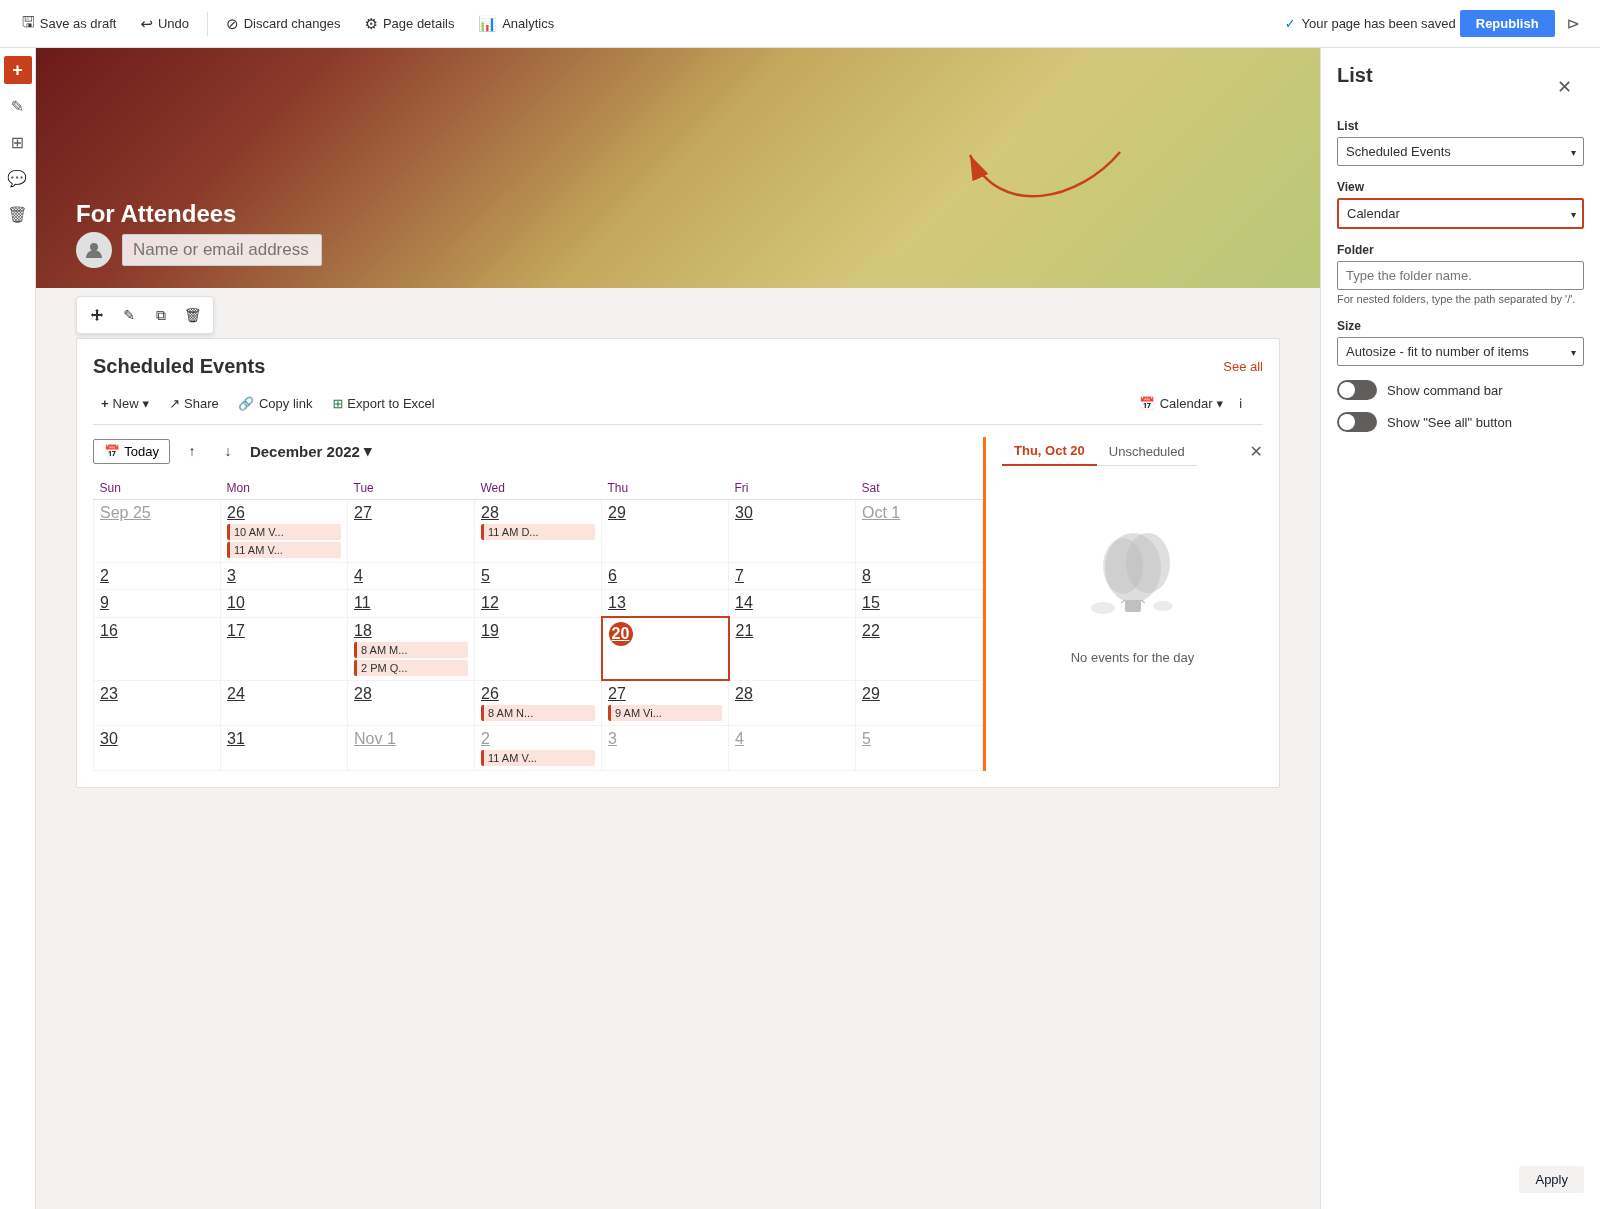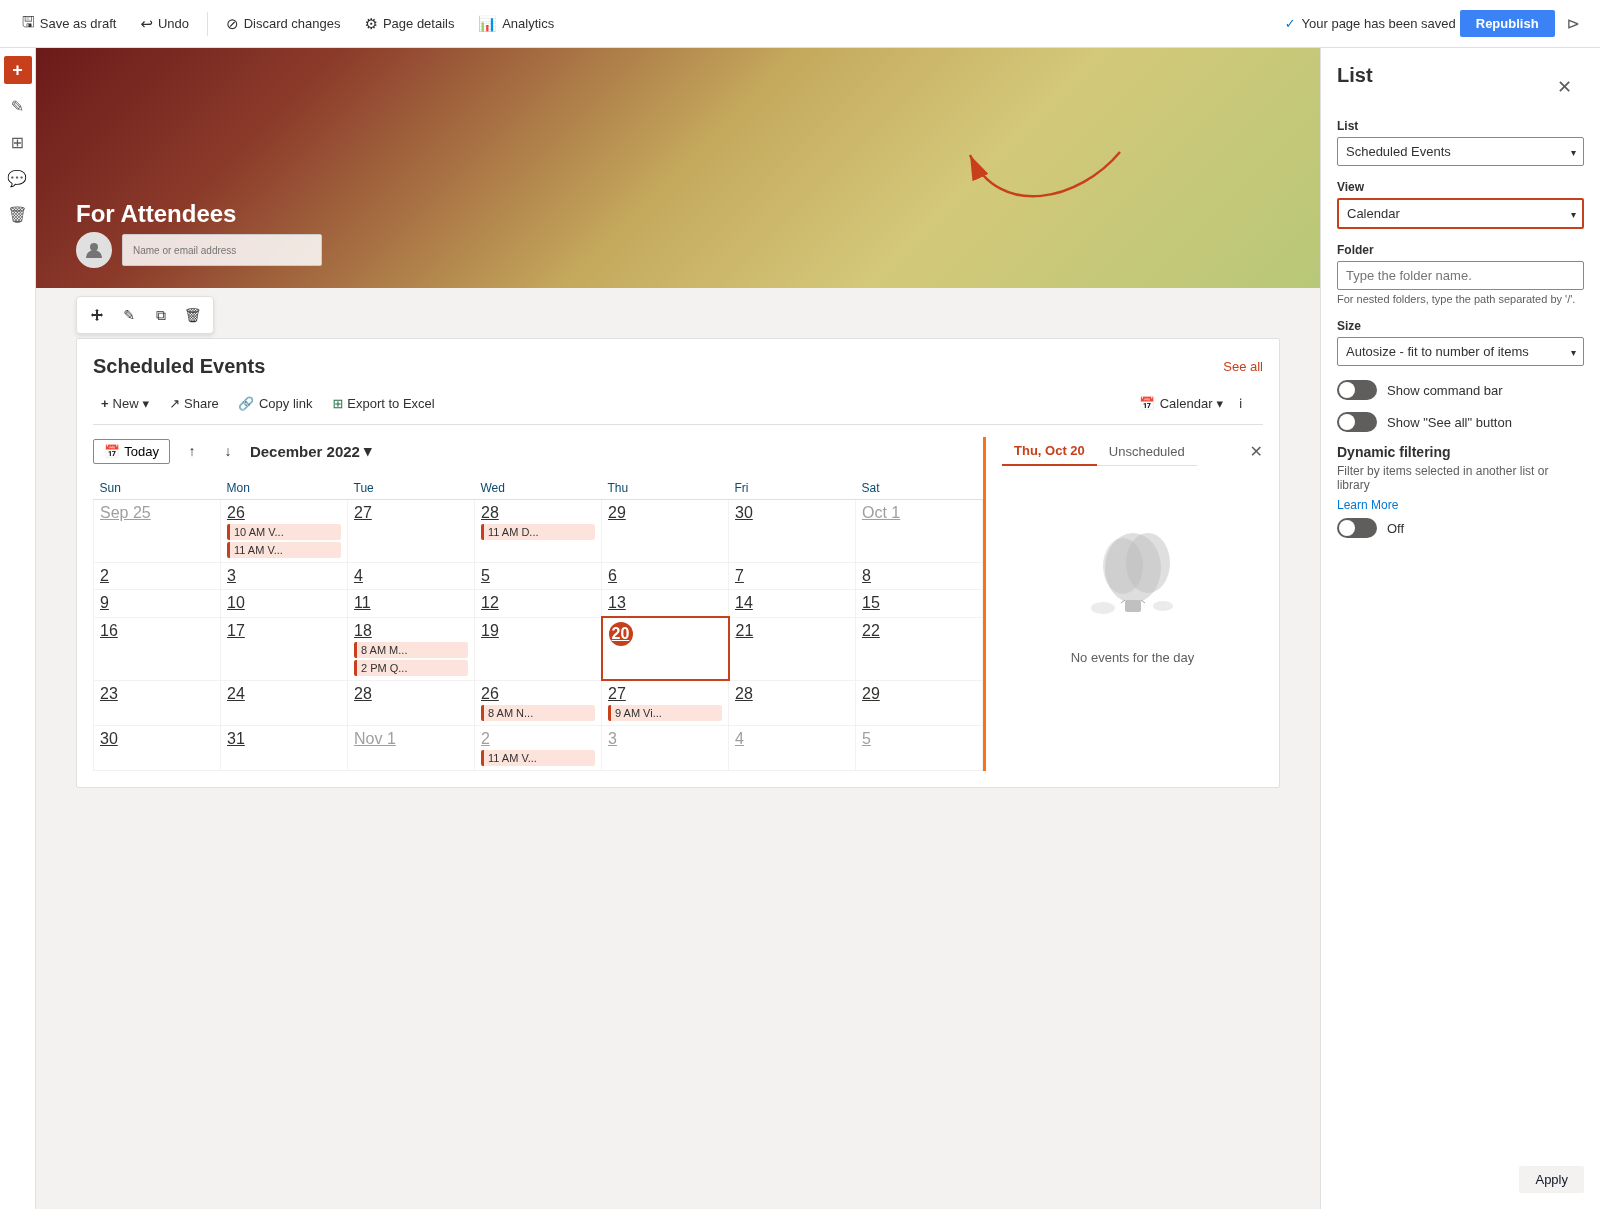--- a/index.html
+++ b/index.html
@@ -59,21 +59,21 @@
       display: flex; align-items: center; gap: 10px;
     }
     .hero-avatar {
       width: 36px; height: 36px; border-radius: 50%;
       background: #e0e0e0; display: flex; align-items: center; justify-content: center;
       color: #605e5c; font-size: 18px; flex-shrink: 0;
     }
     .hero-name-input {
       width: 200px; height: 32px; padding: 0 10px;
       background: rgba(255,255,255,0.85); border: 1px solid #ccc;
-      border-radius: 2px; font-size: 10px; color: #323130;
+      border-radius: 2px; font-size: 17px; color: #323130;
     }
 
     
     .element-controls {
       position: relative; display: flex; gap: 4px;
       background: #fff; border: 1px solid #e0e0e0; border-radius: 4px;
       padding: 4px 6px; margin: 8px 0 4px 40px; width: fit-content;
       box-shadow: 0 2px 4px rgba(0,0,0,0.1); z-index: 10;
     }
     .element-ctrl-btn {
@@ -126,21 +126,21 @@
       cursor: pointer; font-size: 14px; border-radius: 2px; color: #323130;
     }
     .month-label {
       font-size: 15px; font-weight: 600; color: #323130; cursor: pointer;
       display: flex; align-items: center; gap: 4px;
     }
 
     .cal-grid { width: 100%; border-collapse: collapse; }
     .cal-grid th {
       text-align: left; padding: 4px 6px; font-size: 12px;
-      color: #0c4a6e; font-weight: 400; border-bottom: 1px solid #e0e0e0;
+      color: #701a75; font-weight: 400; border-bottom: 1px solid #e0e0e0;
     }
     .cal-grid td {
       vertical-align: top; padding: 4px 6px;
       border: 1px solid #f3f2f1; min-height: 70px; width: calc(100%/7);
     }
     .day-num { font-size: 16px; color: #323130; text-decoration: underline; }
     .day-num.other-month { color: #a19f9d; }
     .day-num.today {
       background: #c8401b; color: #fff; border-radius: 50%;
       width: 24px; height: 24px; display: flex; align-items: center;
@@ -587,29 +587,20 @@
     <div class="toggle-row">
       <div class="toggle"></div>
       <span class="toggle-label">Show command bar</span>
     </div>
 
     <div class="toggle-row">
       <div class="toggle"></div>
       <span class="toggle-label">Show "See all" button</span>
     </div>
 
-    <div class="field-group" style="margin-top:8px;">
-      <div class="section-title">Dynamic filtering</div>
-      <div class="section-desc">Filter by items selected in another list or library</div>
-      <a class="learn-more">Learn More</a>
-      <div class="toggle-row">
-        <div class="toggle"></div>
-        <span class="toggle-label">Off</span>
-      </div>
-    </div>
 
     <div style="height:60px;"></div>
     <button class="apply-btn">Apply</button>
   </div>
 
 </div>
 
 <svg style="position:fixed;top:0;left:0;width:100%;height:100%;pointer-events:none;z-index:1000;">
   <defs>
     <marker id="arrowhead" markerWidth="10" markerHeight="7" refX="10" refY="3.5" orient="auto">

